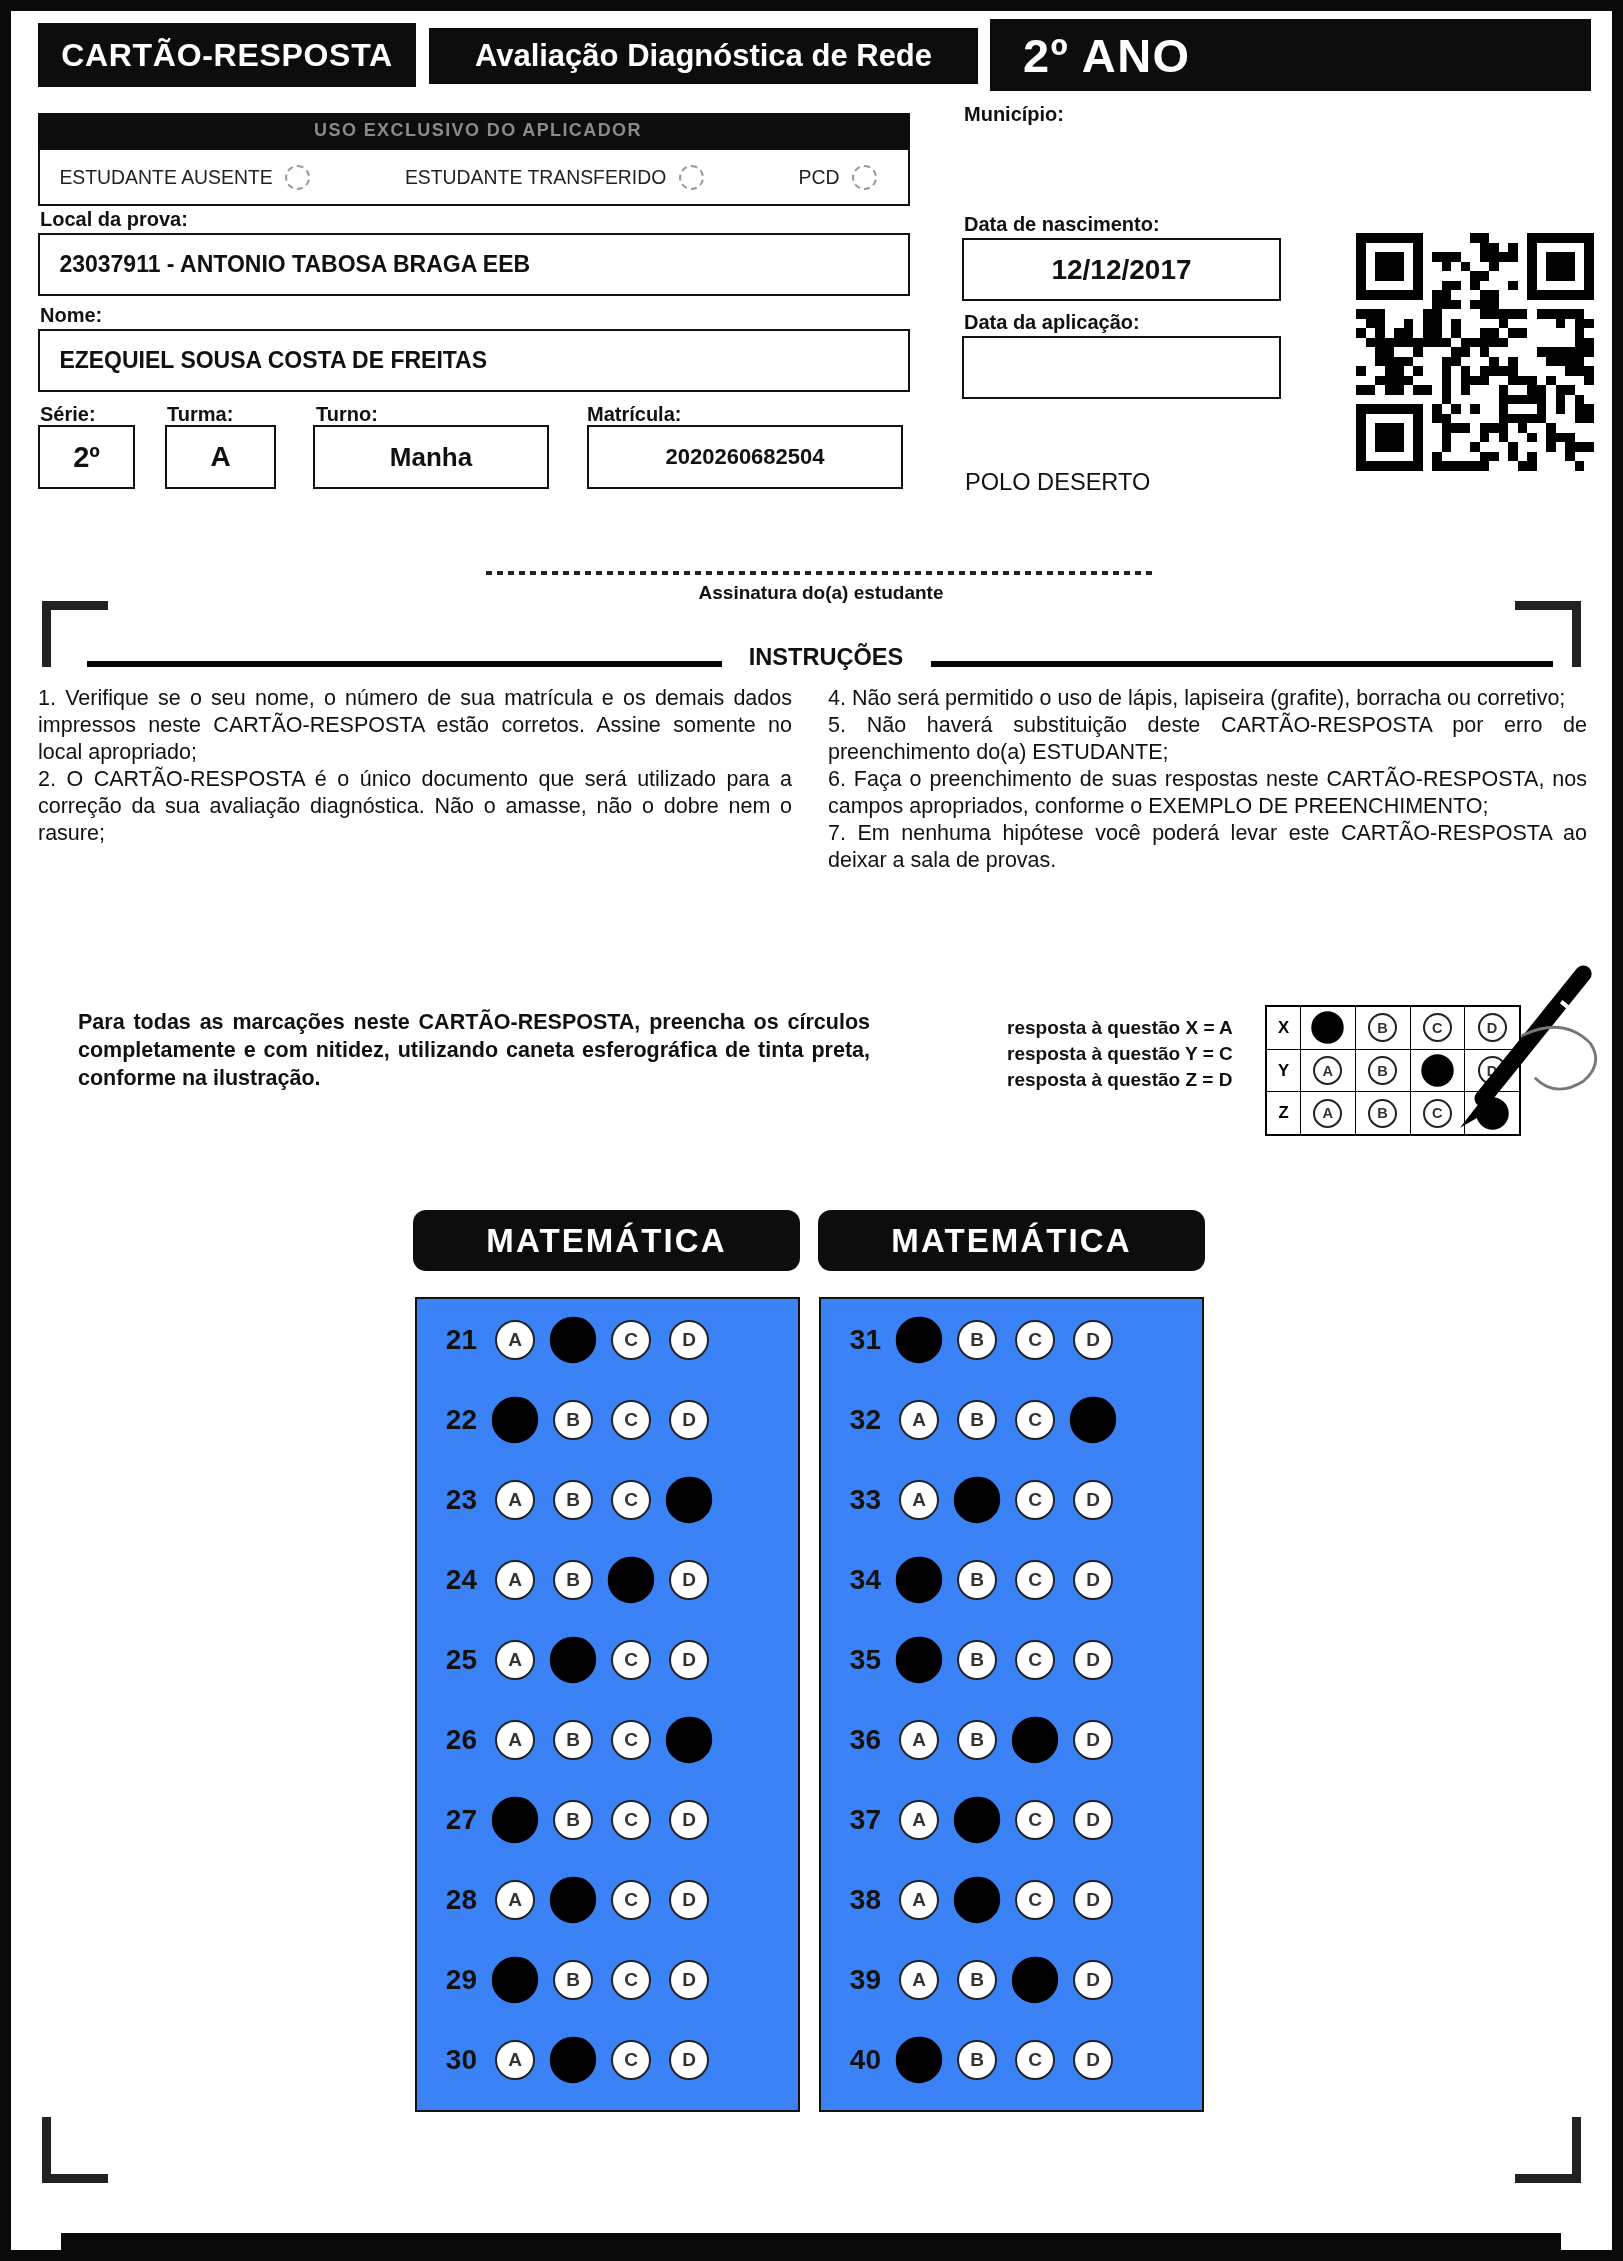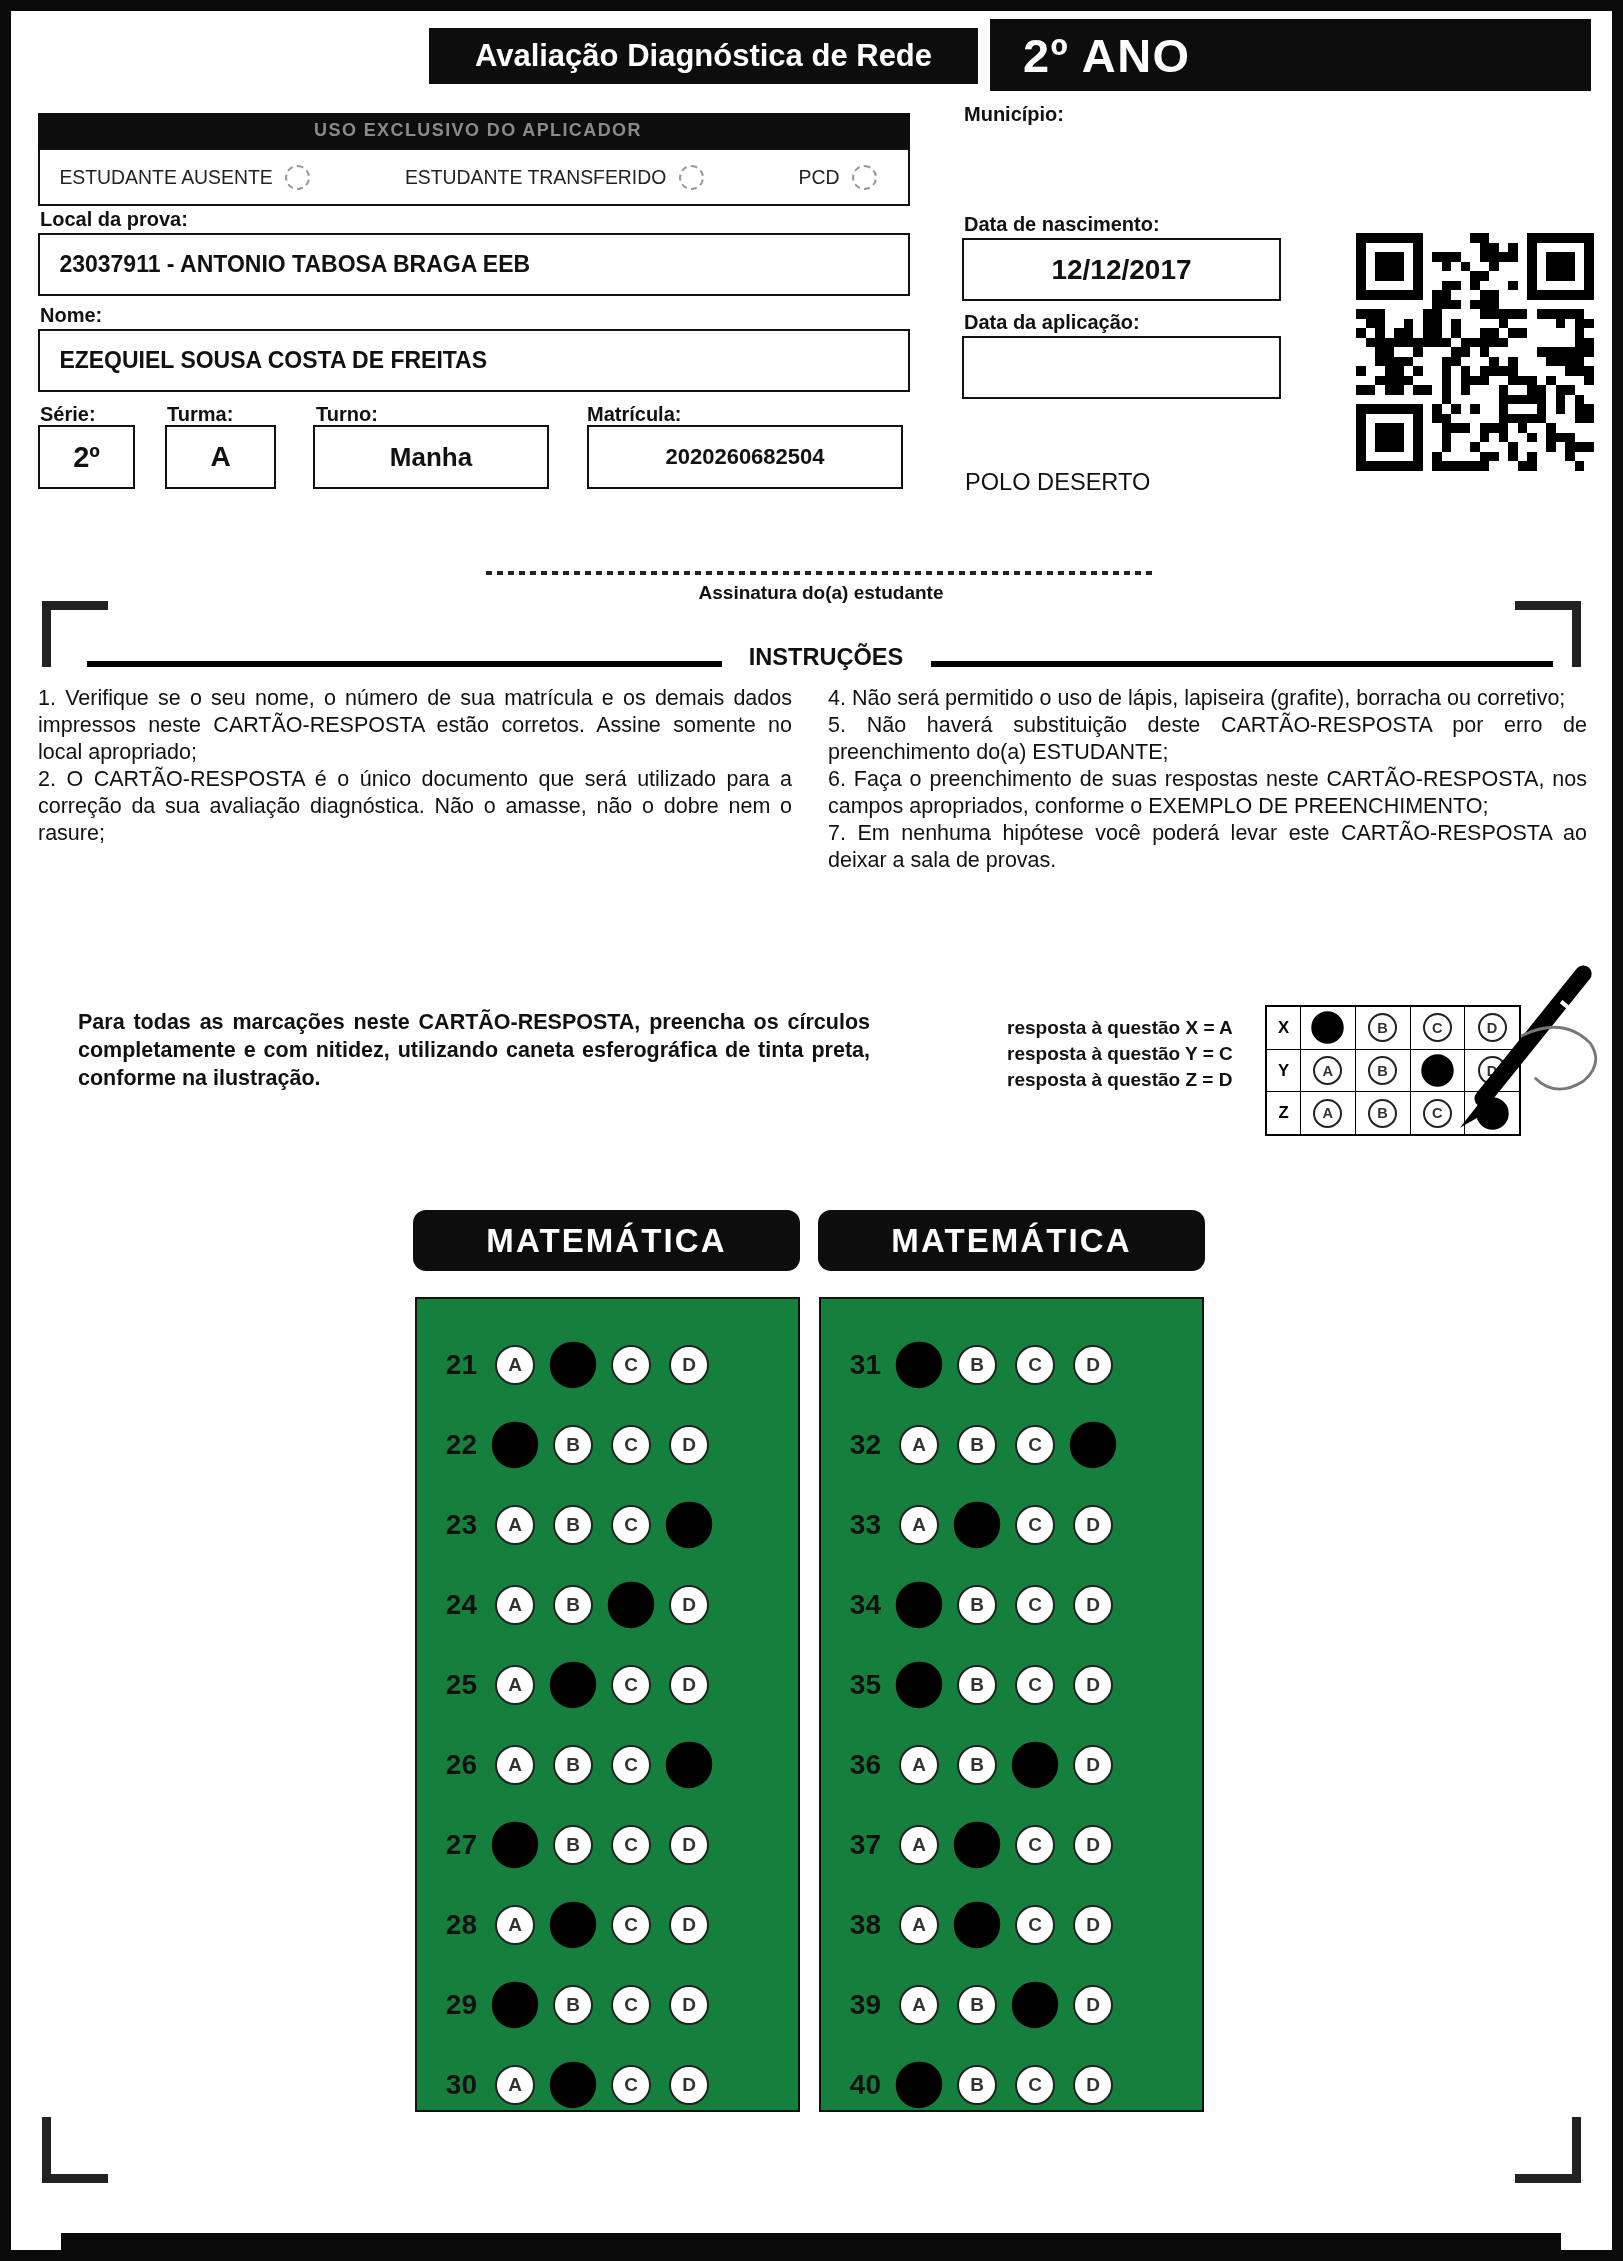--- a/index.html
+++ b/index.html
@@ -67,37 +67,38 @@
   .ex-bubble { width:29px; height:29px; border:2.1px solid #222; border-radius:50%;
                display:flex; align-items:center; justify-content:center;
                font-size:14.6px; font-weight:bold; color:#333; background:#fff; }
   .ex-bubble.filled { background:#000; border-color:#000; color:transparent; transform:scale(1.12); }
   .pen { position:absolute; left:1417px; top:953px; width:194px; height:201px; z-index:5; }
 
   .mat-head { position:absolute; top:1210px; width:387px; height:61px; background:#0d0d0d;
               color:#fff; font-size:33px; font-weight:bold; letter-spacing:2.1px;
               display:flex; align-items:center; justify-content:center;border-radius:13px; }
   .ans-block { position:absolute; top:1297px; width:385px; height:815px; border:2.8px solid #111;
-               background:#15803d; padding-top:26px; }
+               background:#3b82f6; padding-top:1px; }
   .q-row { display:flex; align-items:center; height:80px; padding-left:14px; gap:18px; }
   .q-num { width:46px; text-align:right; font-size:28px; font-weight:bold; color:#111; flex:0 0 46px; }
   .bubble { width:40px; height:40px; border:2.8px solid #222; border-radius:50%;
             display:flex; align-items:center; justify-content:center;
             font-size:19px; font-weight:bold; color:#333; background:#fff; flex:0 0 40px; }
   .bubble.filled { background:#000; border-color:#000; color:transparent;
                    transform:scale(1.16); border-radius:50% 48% 52% 50%; }
 
   .bottom-bar { position:absolute; left:61px; top:2233px; width:1500px; height:18px; background:#0a0a0a; }
 </style>
 </head>
 <body>
 
 <div class="page">
   <div class="frame"></div>
 
+  <div class="hbox h-title">CARTÃO-RESPOSTA</div>
   <div class="hbox h-sub">Avaliação Diagnóstica de Rede</div>
   <div class="hbox h-grade">2º ANO</div>
 
   <div class="ap-bar">USO EXCLUSIVO DO APLICADOR</div>
   <div class="ap-box">
       <div class="ap-opt">
         <span>ESTUDANTE AUSENTE</span>
         <span class="ap-circle"></span>
       </div>
       <div class="ap-opt">

